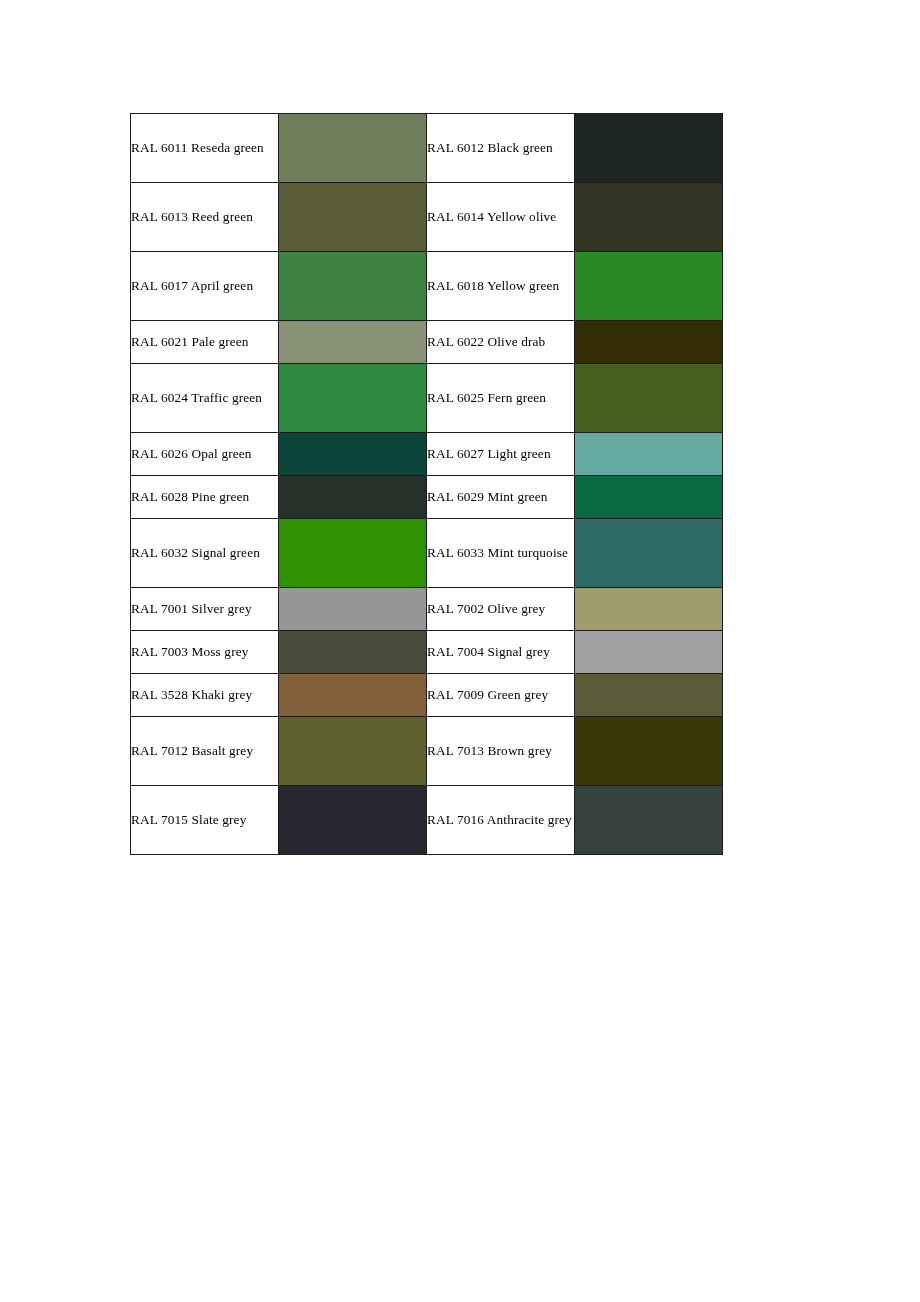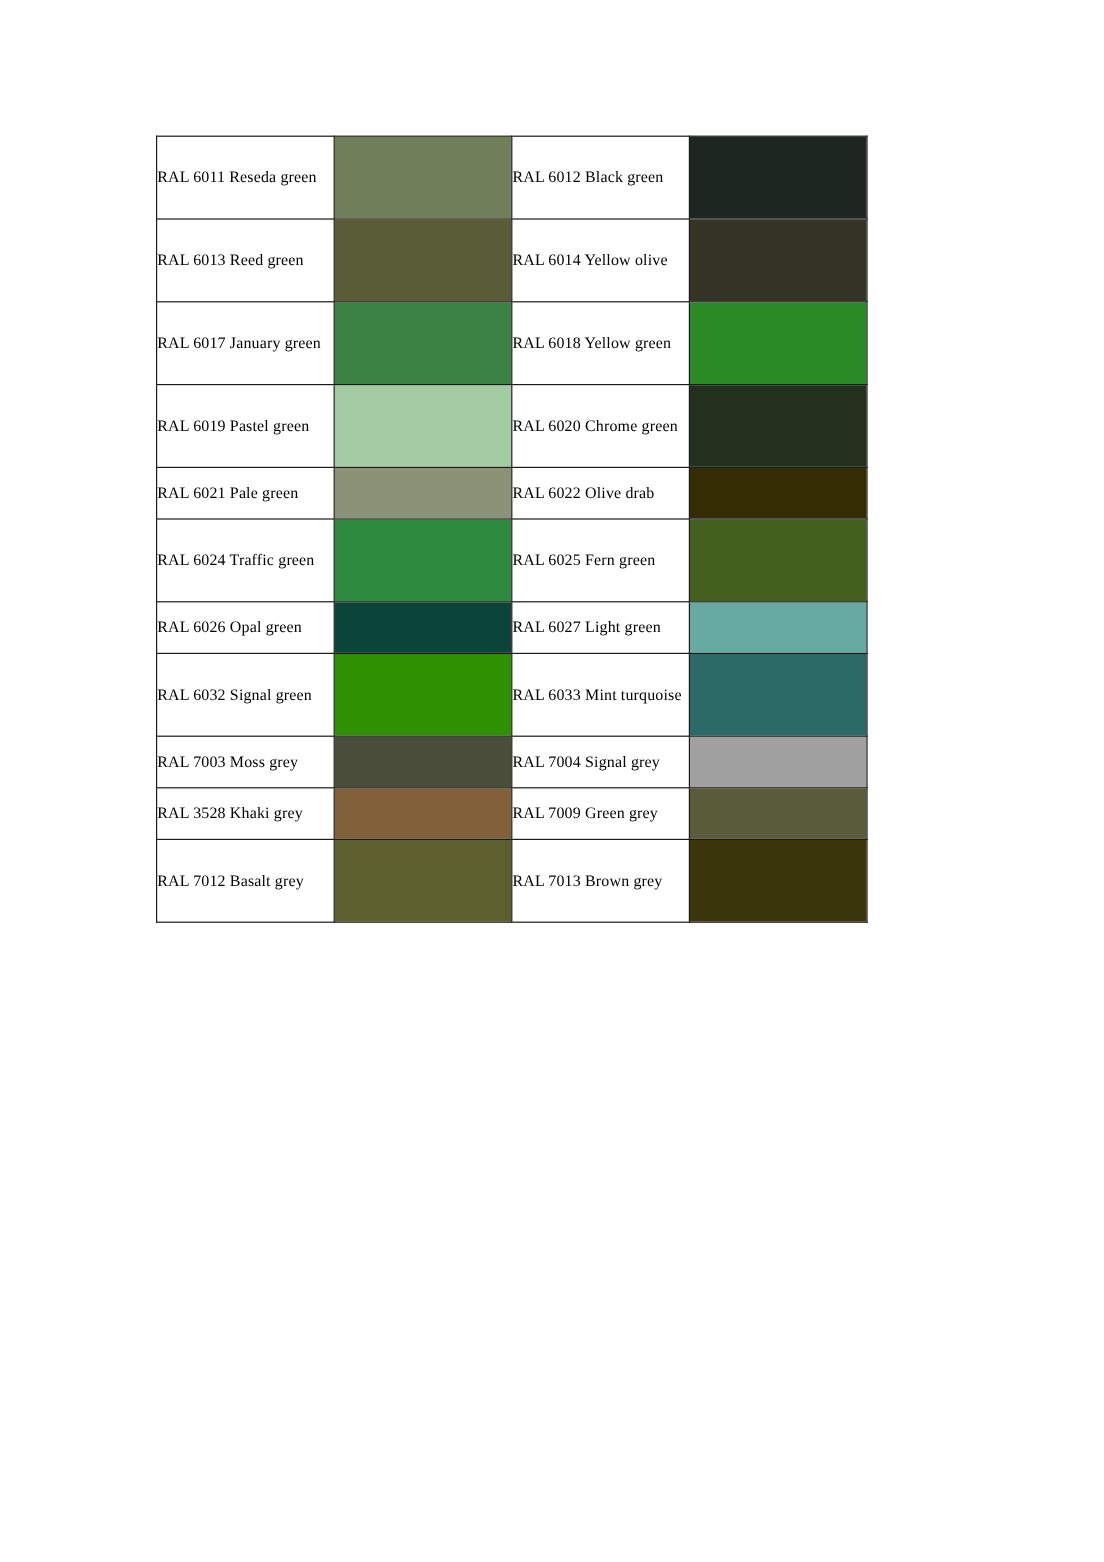--- a/index.html
+++ b/index.html
@@ -85,39 +85,29 @@
           <td class="name-cell">RAL 6013 Reed green</td>
           <td class="swatch-cell">
             <span class="swatch" style="background: rgb(90, 92, 56);"></span>
           </td>
           <td class="name-cell">RAL 6014 Yellow olive</td>
           <td class="swatch-cell">
             <span class="swatch" style="background: rgb(51, 52, 35);"></span>
           </td>
         </tr>
         <tr class="tall">
-          <td class="name-cell">RAL 6017 January green</td>
+          <td class="name-cell">RAL 6017 April green</td>
           <td class="swatch-cell">
             <span class="swatch" style="background: rgb(60, 130, 66);"></span>
           </td>
           <td class="name-cell">RAL 6018 Yellow green</td>
           <td class="swatch-cell">
             <span class="swatch" style="background: rgb(42, 139, 38);"></span>
           </td>
         </tr>
-        <tr class="tall">
-          <td class="name-cell">RAL 6019 Pastel green</td>
-          <td class="swatch-cell">
-            <span class="swatch" style="background: rgb(163, 204, 163);"></span>
-          </td>
-          <td class="name-cell">RAL 6020 Chrome green</td>
-          <td class="swatch-cell">
-            <span class="swatch" style="background: rgb(35, 48, 29);"></span>
-          </td>
-        </tr>
         <tr class="short">
           <td class="name-cell">RAL 6021 Pale green</td>
           <td class="swatch-cell">
             <span class="swatch" style="background: rgb(138, 146, 119);"></span>
           </td>
           <td class="name-cell">RAL 6022 Olive drab</td>
           <td class="swatch-cell">
             <span class="swatch" style="background: rgb(52, 45, 3);"></span>
           </td>
         </tr>
@@ -134,31 +124,51 @@
         <tr class="short">
           <td class="name-cell">RAL 6026 Opal green</td>
           <td class="swatch-cell">
             <span class="swatch" style="background: rgb(11, 68, 56);"></span>
           </td>
           <td class="name-cell">RAL 6027 Light green</td>
           <td class="swatch-cell">
             <span class="swatch" style="background: rgb(102, 170, 162);"></span>
           </td>
         </tr>
+        <tr class="short">
+          <td class="name-cell">RAL 6028 Pine green</td>
+          <td class="swatch-cell">
+            <span class="swatch" style="background: rgb(38, 49, 42);"></span>
+          </td>
+          <td class="name-cell">RAL 6029 Mint green</td>
+          <td class="swatch-cell">
+            <span class="swatch" style="background: rgb(10, 106, 64);"></span>
+          </td>
+        </tr>
         <tr class="tall">
           <td class="name-cell">RAL 6032 Signal green</td>
           <td class="swatch-cell">
             <span class="swatch" style="background: rgb(46, 145, 0);"></span>
           </td>
           <td class="name-cell">RAL 6033 Mint turquoise</td>
           <td class="swatch-cell">
             <span class="swatch" style="background: rgb(44, 106, 104);"></span>
           </td>
         </tr>
         <tr class="short">
+          <td class="name-cell">RAL 7001 Silver grey</td>
+          <td class="swatch-cell">
+            <span class="swatch" style="background: rgb(150, 150, 150);"></span>
+          </td>
+          <td class="name-cell">RAL 7002 Olive grey</td>
+          <td class="swatch-cell">
+            <span class="swatch" style="background: rgb(160, 155, 108);"></span>
+          </td>
+        </tr>
+        <tr class="short">
           <td class="name-cell">RAL 7003 Moss grey</td>
           <td class="swatch-cell">
             <span class="swatch" style="background: rgb(75, 77, 59);"></span>
           </td>
           <td class="name-cell">RAL 7004 Signal grey</td>
           <td class="swatch-cell">
             <span class="swatch" style="background: rgb(160, 160, 160);"></span>
           </td>
         </tr>
         <tr class="short">
@@ -172,17 +182,27 @@
           </td>
         </tr>
         <tr class="tall">
           <td class="name-cell">RAL 7012 Basalt grey</td>
           <td class="swatch-cell">
             <span class="swatch" style="background: rgb(94, 95, 46);"></span>
           </td>
           <td class="name-cell">RAL 7013 Brown grey</td>
           <td class="swatch-cell">
             <span class="swatch" style="background: rgb(59, 54, 9);"></span>
+          </td>
+        </tr>
+        <tr class="tall">
+          <td class="name-cell">RAL 7015 Slate grey</td>
+          <td class="swatch-cell">
+            <span class="swatch" style="background: rgb(40, 39, 49);"></span>
+          </td>
+          <td class="name-cell">RAL 7016 Anthracite grey</td>
+          <td class="swatch-cell">
+            <span class="swatch" style="background: rgb(54, 67, 60);"></span>
           </td>
         </tr>
       </tbody>
   </table>
 </div>
 
 </body></html>

